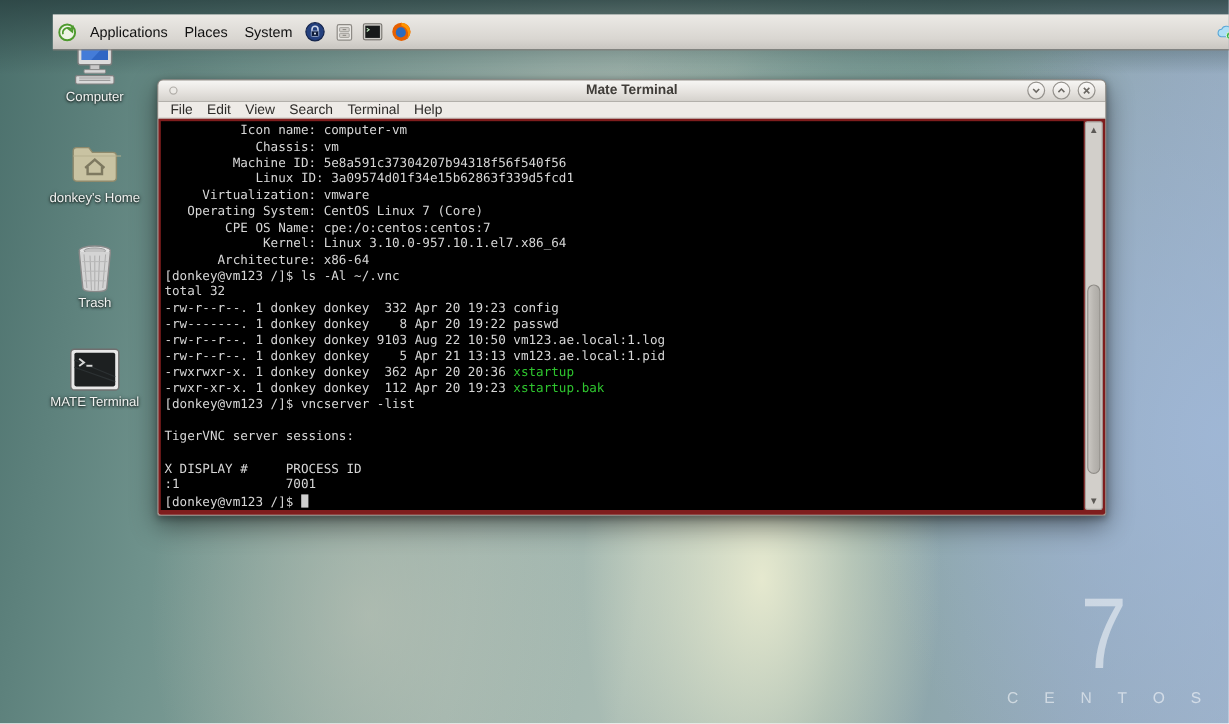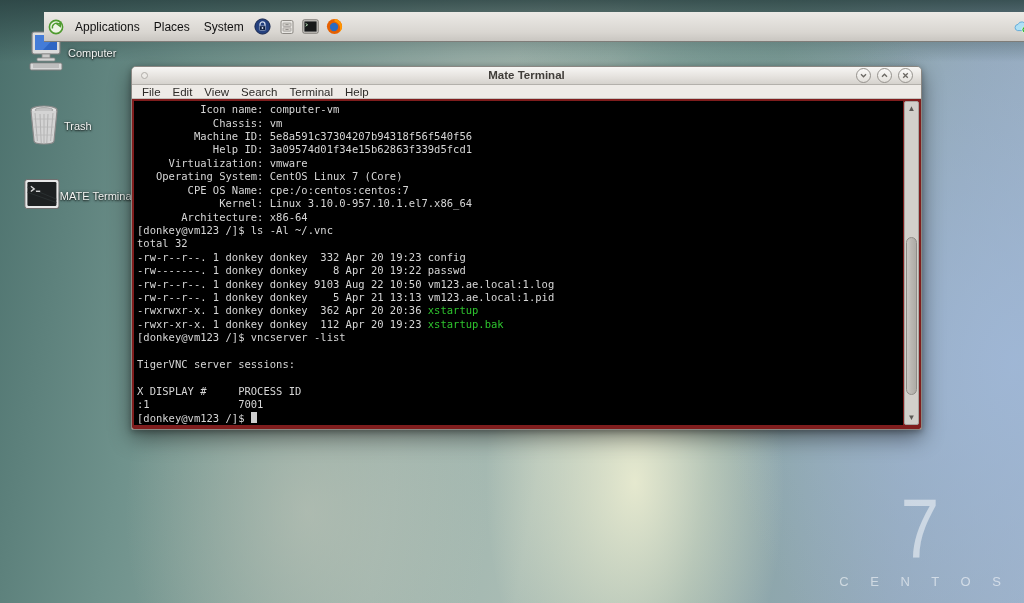--- a/index.html
+++ b/index.html
@@ -25,21 +25,21 @@
     border-bottom:1px solid #7f7d79;
     display:flex; align-items:center; font-size:12px; color:#111; z-index:30;margin-left:44px;
   }
   .panel-menu { padding:0 7px; height:20px; display:flex; align-items:center; cursor:default; }
   .launcher { width:18px; height:18px; margin:0 3px; display:flex; align-items:center; justify-content:center; }
   .panel-right { margin-left:auto; display:flex; align-items:center; }
   .clock-partial { font-size:12px; color:#111; width:10px; overflow:hidden; white-space:nowrap; }
 
   
   .desk-icons { position:absolute; left:24px; top:30px; width:110px; z-index:5; }
-  .desk-icon { width:110px; display:flex; flex-direction:row; align-items:center; margin-bottom:31px; }
+  .desk-icon { width:110px; display:flex; flex-direction:column; align-items:center; margin-bottom:31px; }
   .desk-icon .dlabel {
     margin-top:3px; font-size:11px; color:#f2f4f2; white-space:nowrap;
     text-shadow:0 1px 2px rgba(0,0,0,.85), 0 0 3px rgba(0,0,0,.5);
   }
 
   
   .window {
     position:absolute; left:131px; top:66px; width:791px; height:364px;
     border:1px solid #8a8782; border-radius:5px 5px 2px 2px;
     box-shadow:0 8px 22px rgba(0,0,0,.45), 0 2px 6px rgba(0,0,0,.3);
@@ -182,20 +182,29 @@
         <rect x="11" y="5" width="22" height="15" fill="#2f66c4"></rect>
         <path d="M11 5 h22 l-14 15 h-8 z" fill="#4a82dd" opacity="0.8"></path>
         <rect x="18" y="24" width="8" height="4" fill="#c9c9c9" stroke="#8a8a8a" stroke-width="0.8"></rect>
         <rect x="13" y="28" width="18" height="3" rx="1" fill="#d6d6d6" stroke="#8a8a8a" stroke-width="0.8"></rect>
         <rect x="6" y="33" width="32" height="7" rx="1.5" fill="#d9d9d9" stroke="#7e7e7e" stroke-width="1"></rect>
         <path d="M9 35 h26 M9 37 h26" stroke="#9c9c9c" stroke-width="0.9"></path>
       </svg>
       <div class="dlabel">Computer</div>
     </div>
 
+    <div class="desk-icon">
+      <svg width="44" height="38" viewBox="0 0 44 38">
+        <path d="M4 8 q0-3 3-3 h10 l3 4 h17 q3 0 3 3 v18 q0 3-3 3 H7 q-3 0-3-3 z" fill="#c9c3a2" stroke="#8f8a6c" stroke-width="1.2"></path>
+        <path d="M4 12 h40" stroke="#b5af8e" stroke-width="1"></path>
+        <path d="M14 22 l8-7 8 7" fill="none" stroke="#7e7960" stroke-width="2"></path>
+        <path d="M16 21 v6 h12 v-6" fill="none" stroke="#7e7960" stroke-width="2"></path>
+      </svg>
+      <div class="dlabel">donkey's Home</div>
+    </div>
 
     <div class="desk-icon">
       <svg width="40" height="42" viewBox="0 0 40 42">
         <ellipse cx="20" cy="7" rx="13" ry="4" fill="#e2e2e2" stroke="#8a8a8a" stroke-width="1.2"></ellipse>
         <ellipse cx="20" cy="7" rx="9" ry="2.4" fill="#c2c2c2" stroke="#9a9a9a" stroke-width="0.8"></ellipse>
         <path d="M7 8 l3 30 q0 3 10 3 t10-3 l3-30" fill="#d4d4d4" stroke="#8a8a8a" stroke-width="1.2"></path>
         <path d="M11 10 l2.4 28 M16 11 l1.2 29 M20 11 v29 M24 11 l-1.2 29 M29 10 l-2.4 28" stroke="#aaaaaa" stroke-width="0.8"></path>
         <path d="M9.5 16 h21 M10.3 24 h19.4 M11 32 h18" stroke="#b8b8b8" stroke-width="0.8"></path>
       </svg>
       <div class="dlabel">Trash</div>
@@ -243,21 +252,21 @@
       <span class="mitem">Search</span>
       <span class="mitem">Terminal</span>
       <span class="mitem">Help</span>
     </div>
 
     <div class="term-area">
       <div class="term">
           <div class="term-line"><span class="fg">          Icon name: computer-vm</span></div>
           <div class="term-line"><span class="fg">            Chassis: vm</span></div>
           <div class="term-line"><span class="fg">         Machine ID: 5e8a591c37304207b94318f56f540f56</span></div>
-          <div class="term-line"><span class="fg">            Help ID: 3a09574d01f34e15b62863f339d5fcd1</span></div>
+          <div class="term-line"><span class="fg">            Linux ID: 3a09574d01f34e15b62863f339d5fcd1</span></div>
           <div class="term-line"><span class="fg">     Virtualization: vmware</span></div>
           <div class="term-line"><span class="fg">   Operating System: CentOS Linux 7 (Core)</span></div>
           <div class="term-line"><span class="fg">        CPE OS Name: cpe:/o:centos:centos:7</span></div>
           <div class="term-line"><span class="fg">             Kernel: Linux 3.10.0-957.10.1.el7.x86_64</span></div>
           <div class="term-line"><span class="fg">       Architecture: x86-64</span></div>
           <div class="term-line"><span class="fg">[donkey@vm123 /]$ ls -Al ~/.vnc</span></div>
           <div class="term-line"><span class="fg">total 32</span></div>
           <div class="term-line"><span class="fg">-rw-r--r--. 1 donkey donkey  332 Apr 20 19:23 config</span></div>
           <div class="term-line"><span class="fg">-rw-------. 1 donkey donkey    8 Apr 20 19:22 passwd</span></div>
           <div class="term-line"><span class="fg">-rw-r--r--. 1 donkey donkey 9103 Aug 22 10:50 vm123.ae.local:1.log</span></div>

